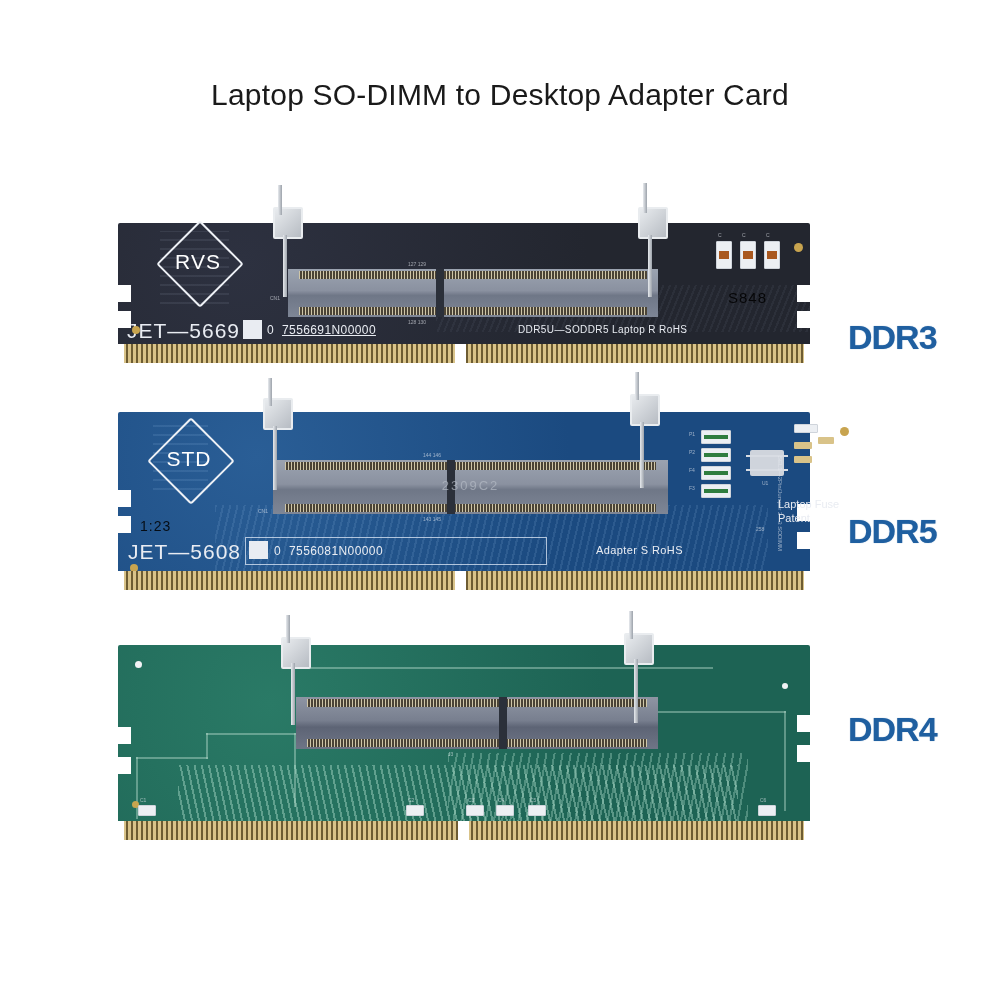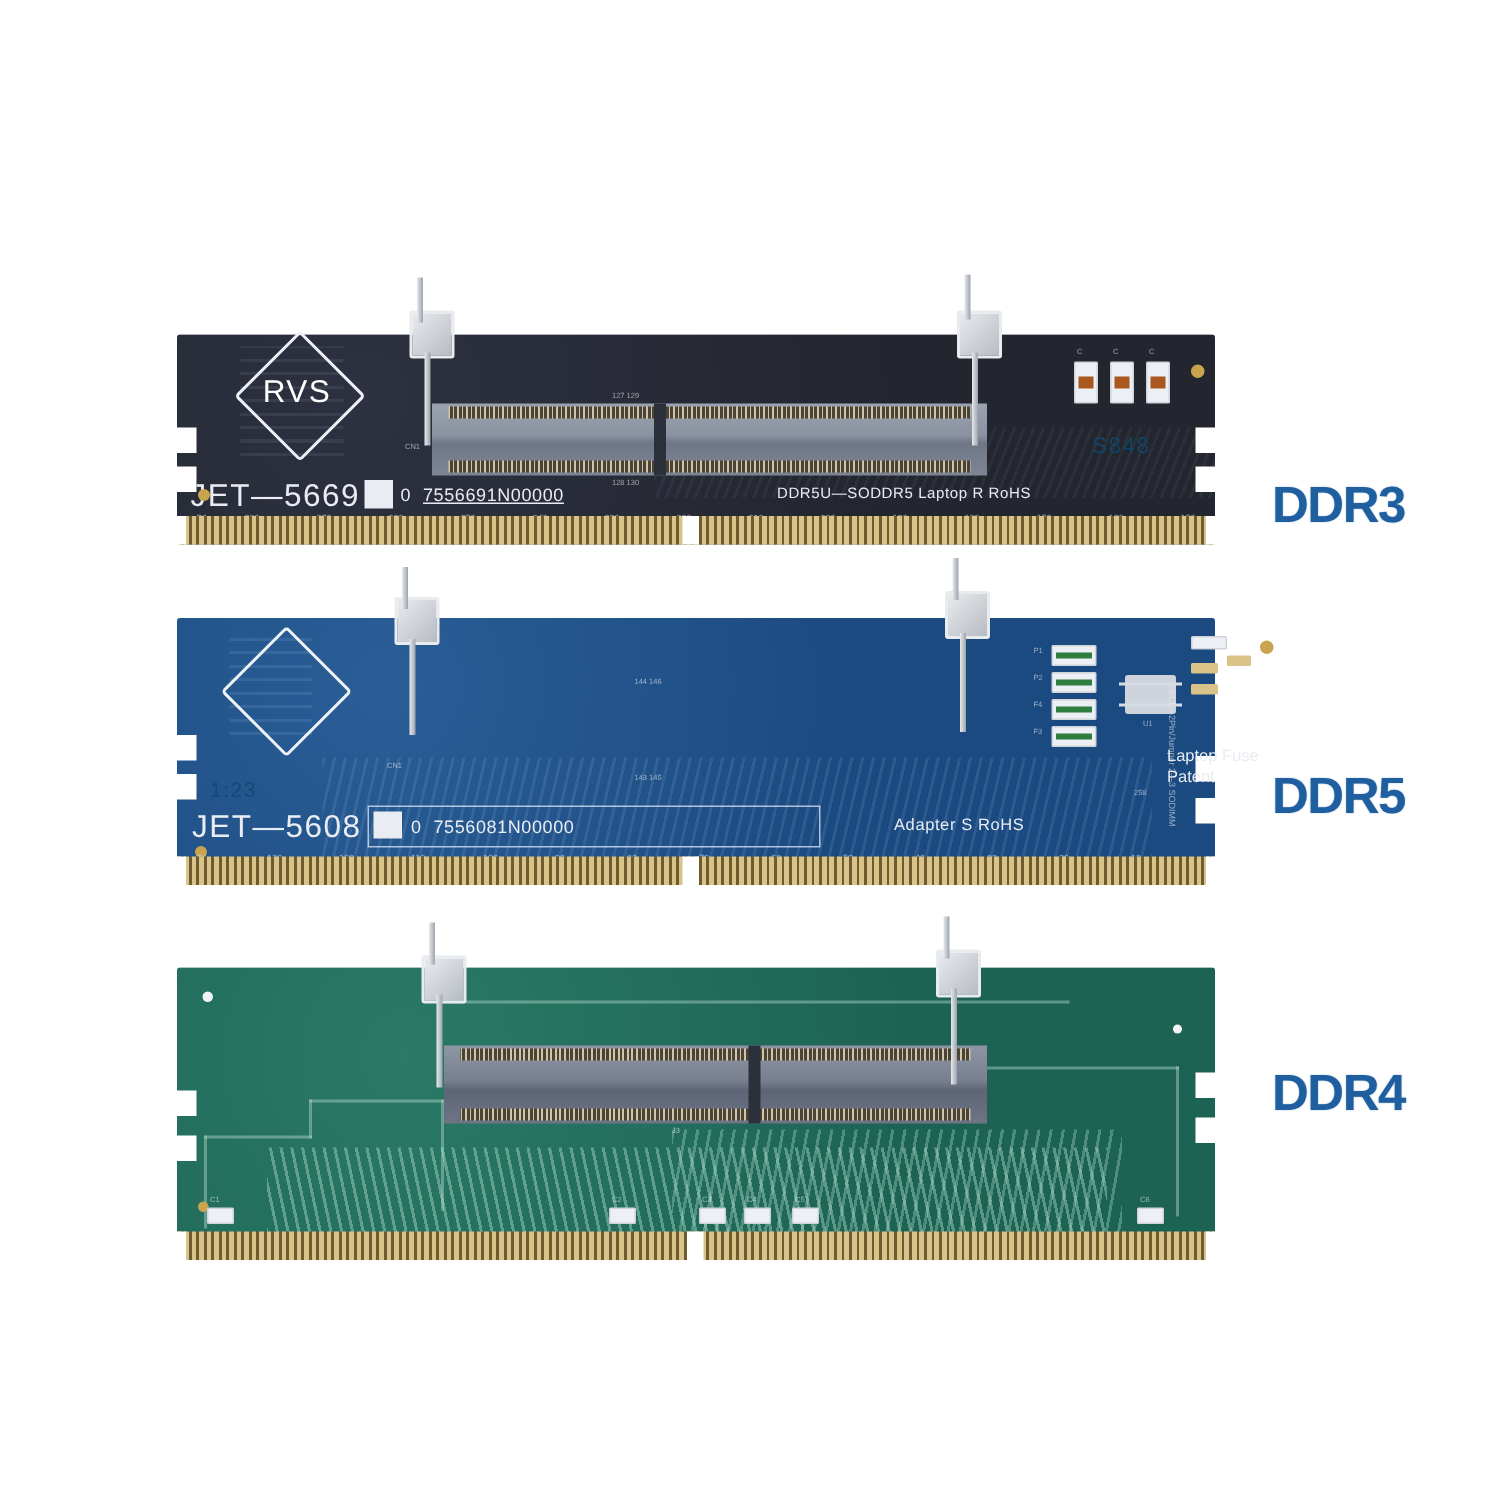--- a/index.html
+++ b/index.html
@@ -41,21 +41,21 @@
   .sock-key{position:absolute;width:8px;top:0;height:100%;background:#2b303a;}
   .sock-txt{position:absolute;left:0;width:100%;text-align:center;color:#b9bfc9;
     font-size:11px;letter-spacing:2px;font-family:"Liberation Sans",sans-serif;opacity:.65;}
   .latch-head{position:absolute;width:26px;height:28px;border:2px solid #e9ecef;
     background:linear-gradient(135deg,#e8ebee,#b7bcc3);border-radius:2px;}
   .latch-arm{position:absolute;width:4px;background:linear-gradient(90deg,#e7eaee,#9da3ab);}
 
   
   .silk{position:absolute;color:#e9ecf2;white-space:nowrap;
         font-family:"Liberation Sans",sans-serif;}
-  .silk.dim{color:#0c4a6e;opacity:.85;}
+  .silk.dim{color:#000000;opacity:.85;}
   .silk.micro{font-size:5px;opacity:.6;}
 
   
   .diamond{position:absolute;border:2px solid #eef1f6;
     transform:rotate(45deg);border-radius:3px;}
   .diamond-label{position:absolute;display:flex;align-items:center;justify-content:center;
     color:#ffffff;font-size:21px;letter-spacing:1px;font-weight:400;}
 
   
   .smd{position:absolute;background:#eceff3;border:1px solid #cfd4db;border-radius:1px;}
@@ -79,20 +79,21 @@
   
   .ddr{position:absolute;font-size:34px;font-weight:bold;color:#1f5fa0;
     letter-spacing:-1px;font-family:"Liberation Sans",sans-serif;
     text-shadow:0 0 1px rgba(31,95,160,.55);}
 </style>
 </head>
 <body>
 
 <div id="stage">
 
+  <div class="title">Laptop SO-DIMM to Desktop Adapter Card</div>
 
   <div class="card" style="left:118px;top:223px;width:692px;height:140px;">
     <div class="pcb" style="background:
             radial-gradient(circle at 18% 30%, #2d3140 0%, #23262f 60%),
             linear-gradient(180deg,#262a36 0%,#1f222c 100%);">
 
       <div style="position:absolute;left:46%;top:44%;width:54%;height:34%;
                   background:repeating-linear-gradient(112deg,rgba(120,130,150,.10) 0 2px,transparent 2px 6px);"></div>
       <div style="position:absolute;left:6%;top:6%;width:10%;height:52%;
                   background:repeating-linear-gradient(0deg,rgba(150,160,180,.13) 0 2px,transparent 2px 9px);"></div>
@@ -195,21 +196,29 @@
       <div style="position:absolute;left:5%;top:4%;width:8%;height:40%;
                   background:repeating-linear-gradient(0deg,rgba(160,200,240,.13) 0 2px,transparent 2px 9px);"></div>
     </div>
 
     <div class="notch" style="top:78px;"></div>
     <div class="notch" style="top:104px;"></div>
     <div class="notch r" style="top:92px;"></div>
     <div class="notch r" style="top:120px;"></div>
 
     <div class="diamond" style="left:42px;top:18px;width:58px;height:58px;"></div>
-
+    <div class="diamond-label" style="left:31px;top:22px;width:80px;height:50px;">STD</div>
+
+    <div class="socket" style="left:155px;top:48px;width:395px;height:54px;">
+      <div class="socket-body"></div>
+      <div class="pinrow top"></div>
+      <div class="pinrow bot"></div>
+      <div class="sock-key" style="left:44%;"></div>
+      <div class="sock-txt" style="top:18px;font-size:13px;">2309C2</div>
+    </div>
     <div class="silk micro" style="left:305px;top:40px;">144 146</div>
     <div class="silk micro" style="left:305px;top:104px;">143 145</div>
     <div class="silk micro" style="left:140px;top:96px;">CN1</div>
 
     <div class="latch-head" style="left:145px;top:-14px;"></div>
     <div class="latch-arm" style="left:150px;top:-34px;height:28px;"></div>
     <div class="latch-arm" style="left:155px;top:14px;height:64px;"></div>
     <div class="latch-head" style="left:512px;top:-18px;"></div>
     <div class="latch-arm" style="left:517px;top:-40px;height:28px;"></div>
     <div class="latch-arm" style="left:522px;top:10px;height:66px;"></div>

